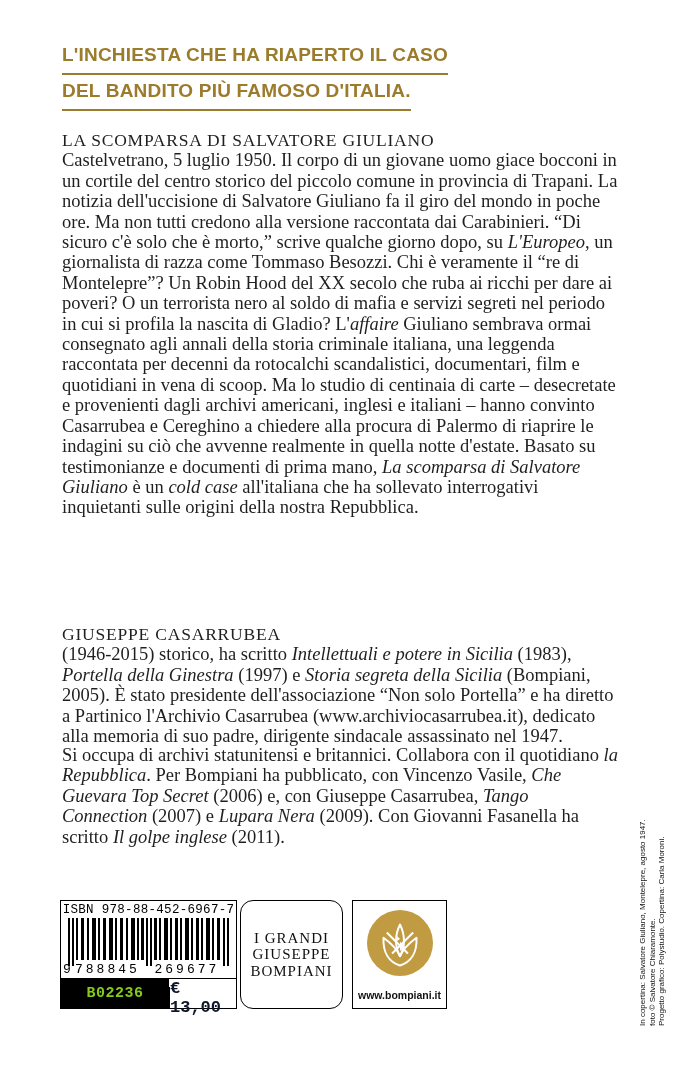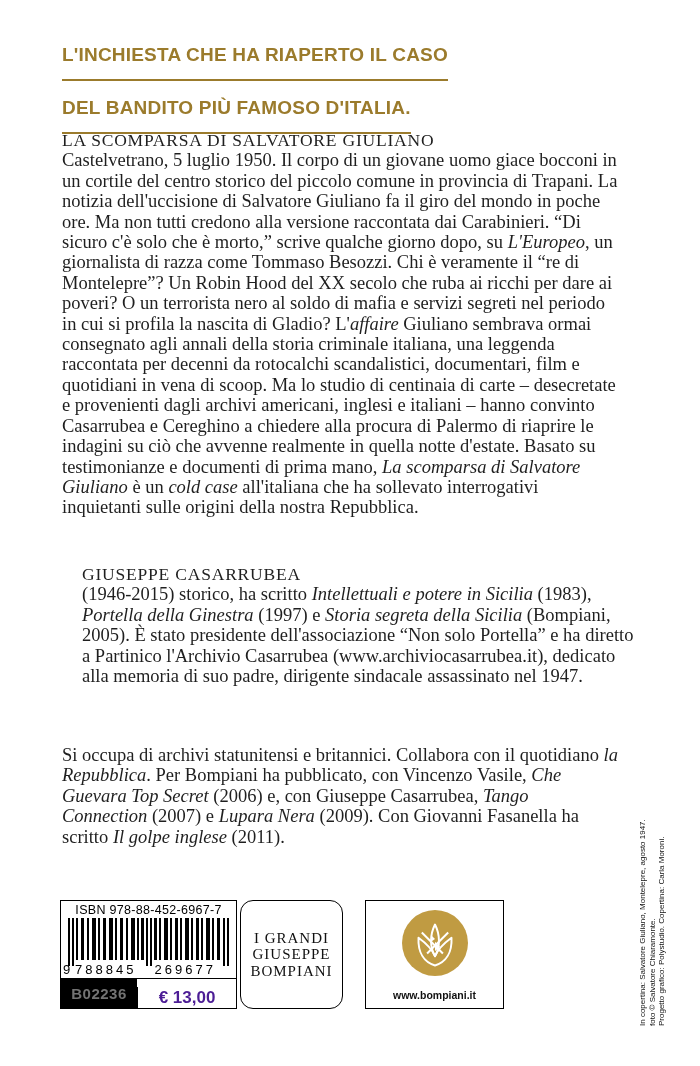--- a/index.html
+++ b/index.html
@@ -8,68 +8,68 @@
     overflow:hidden;font-family:"Liberation Serif",serif;color:#1f1f1f;
     margin:0 auto;
   }
   
   .tagline{
     position:absolute;left:62px;top:42px;
     font-family:"Liberation Sans",sans-serif;font-weight:bold;
     font-size:19px;line-height:25px;letter-spacing:0.2px;
     color:#9b7b2c;
   }
-  .tagline .tl-line{display:table;border-bottom:2px solid #9b7b2c;padding-bottom:12px;margin-bottom:14px;}
+  .tagline .tl-line{display:table;border-bottom:2px solid #9b7b2c;padding-bottom:6px;margin-bottom:3px;}
   
   .textblock{position:absolute;left:62px;width:556px;font-size:18.5px;line-height:20.4px;}
   .block-heading{letter-spacing:0.8px;font-size:17.5px;}
   .textblock p{margin:0;}
   .textblock i{font-style:italic;font-family:Liberation Serif, serif;}
   #synopsis{top:130px;}
-  #author1{top:564px;margin-left:20px;}
+  #author1{top:624px;}
   #author2{top:745px;}
   
   .credits{
     position:absolute;left:638px;top:1026px;width:236px;
     transform:rotate(-90deg);transform-origin:0 0;
     font-family:"Liberation Sans",sans-serif;font-size:8px;line-height:9.5px;
     color:#111;white-space:nowrap;
   }
   
   .bottom-strip{position:absolute;left:0;top:900px;width:700px;height:110px;font-family:"Liberation Sans",sans-serif;}
   .bx{position:absolute;top:0;height:107px;border:1.5px solid #000;background:#fff;box-sizing:content-box;}
-  .barcode-panel{left:60px;width:175px;}
+  .barcode-panel{left:60px;width:175px;font-family:Liberation Mono, monospace;}
   .isbn-label{position:absolute;top:2px;left:0;width:100%;text-align:center;font-size:12.5px;letter-spacing:0.3px;color:#000;}
   .barcode-svg{position:absolute;top:17px;left:7px;}
   .barcode-digits{
     position:absolute;top:61px;left:2px;right:2px;display:flex;
     font-size:13px;color:#000;background:transparent;
   }
   .barcode-digits .d-first{width:12px;}
   .barcode-digits .d-grp{flex:1;letter-spacing:3px;}
   .panel-bottom-row{
     position:absolute;left:0;bottom:0;width:100%;height:30px;
     border-top:1.5px solid #000;display:flex;box-sizing:border-box;
   }
   .code-cell{
-    width:76px;background:#000;color:#737373;display:flex;align-items:center;justify-content:center;
+    width:108px;background:#000;color:#84cc16;display:flex;align-items:center;justify-content:center;
     font-weight:bold;font-size:15px;letter-spacing:0.5px;
   }
   .price-cell{
     flex:1;display:flex;align-items:center;justify-content:center;
-    font-weight:bold;font-size:17px;color:#4c1d95;border-left:1.5px solid #000;margin-top:8px;
+    font-weight:bold;font-size:17px;color:#0f172a;border-left:1.5px solid #000;margin-top:8px;
   }
   .imprint-box{left:240px;width:101px;border-radius:13px;}
   .imprint-text{
     position:absolute;top:50%;left:0;width:100%;transform:translateY(-50%);
     text-align:center;font-family:"Liberation Serif",serif;
     font-size:15px;line-height:16.5px;letter-spacing:1px;color:#111;
   }
   .logo-box{width:93px;}
-  .logo-box.bompiani{left:365px;padding-left:44px;}
+  .logo-box.bompiani{left:352px;}
   .logo-box.giunti{left:465px;}
   .logo-circle{position:absolute;top:9px;left:50%;transform:translateX(-50%);}
   .logo-url{
     position:absolute;bottom:7px;left:0;width:100%;text-align:center;
     font-size:10.5px;font-weight:bold;color:#111;
   }
 </style>
 </head>
 <body>
 

